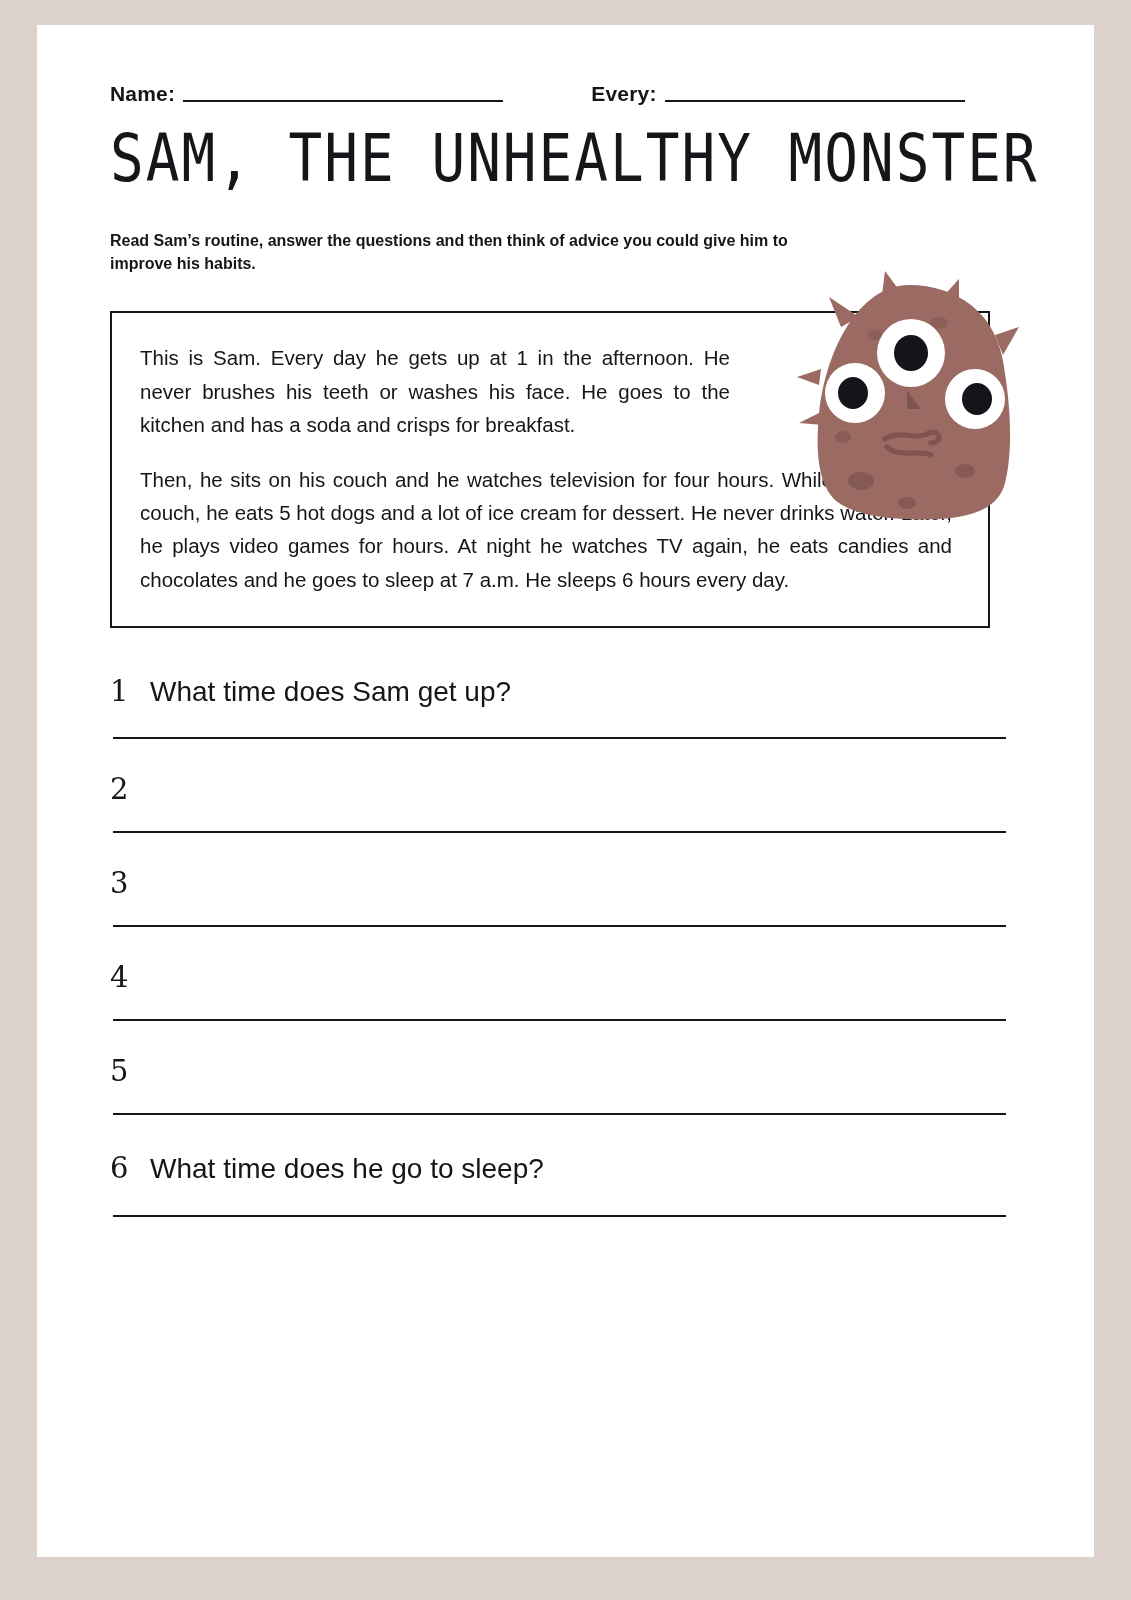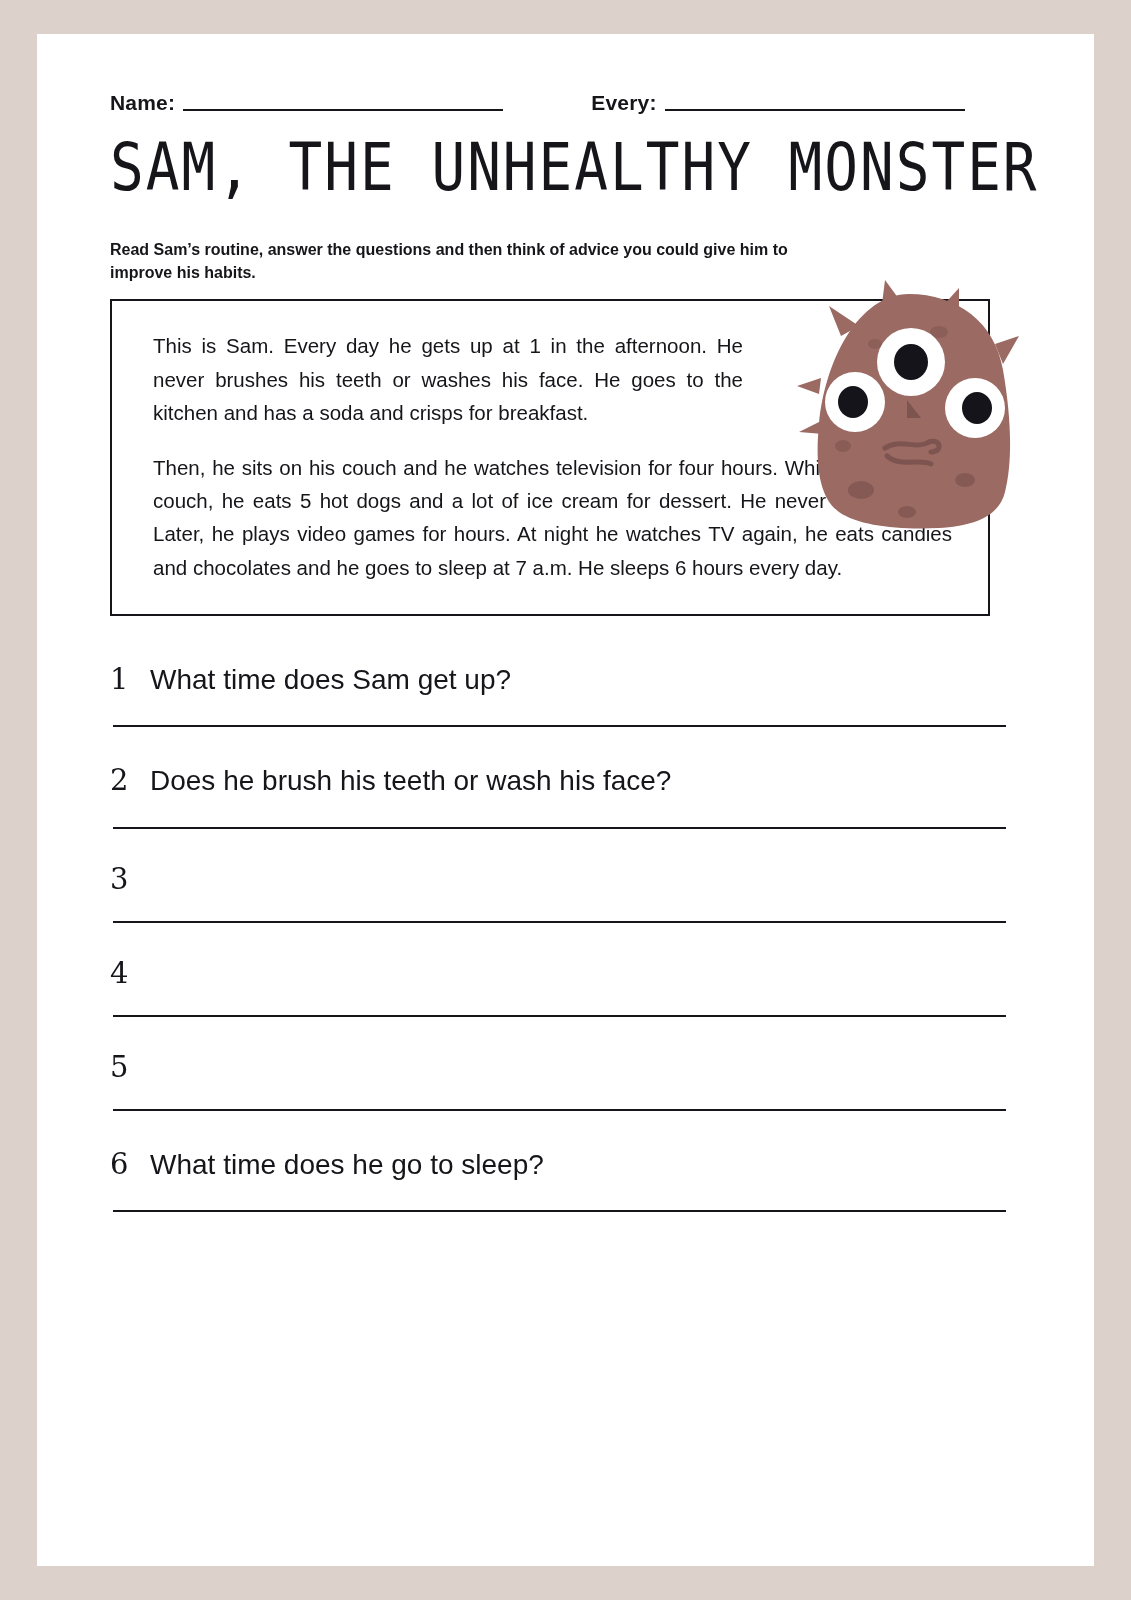--- a/index.html
+++ b/index.html
@@ -9,21 +9,21 @@
   body {
     width: 1131px;
     height: 1600px;
     background: #ddd2cb;
     font-family: "Liberation Sans", sans-serif;
     overflow: hidden;
   }
   .page {
     position: absolute;
     left: 37px;
-    top: 34px;
+    top: 25px;
     width: 1057px;
     height: 1532px;
     background: #ffffff;
   }
   .inner {
     position: absolute;
     left: 73px;
     top: 45px;
     width: 911px;
   }
@@ -72,25 +72,25 @@
     margin-top: 44px;
     font-size: 16px;
     font-weight: 700;
     line-height: 1.45;
     color: #15151a;
     max-width: 700px;
   }
 
   
   .readbox {
-    margin-top: 15px;
+    margin-top: 36px;
     border: 2px solid #15151a;
     width: 880px;
     box-sizing: border-box;
-    padding: 28px 36px 30px 41px;
+    padding: 28px 36px 30px 28px;
     position: relative;
     background: transparent;
   }
   .readbox p {
     margin: 0 0 22px 0;
     font-size: 20.5px;
     line-height: 1.62;
     color: #15151a;
     text-align: justify;
     text-justify: inter-word;
@@ -171,21 +171,20 @@
         <div class="qline">
           <span class="qnum">1</span>
           <span class="qtext">What time does Sam get up?</span>
         </div>
         <div class="answer-rule"></div>
       </div>
 
       <div class="qrow">
         <div class="qline">
           <span class="qnum">2</span>
-          <span class="qtext">Does he brush his teeth or wash his face?</span>
         </div>
         <div class="answer-rule"></div>
       </div>
 
       <div class="qrow">
         <div class="qline">
           <span class="qnum">3</span>
         </div>
         <div class="answer-rule"></div>
       </div>

